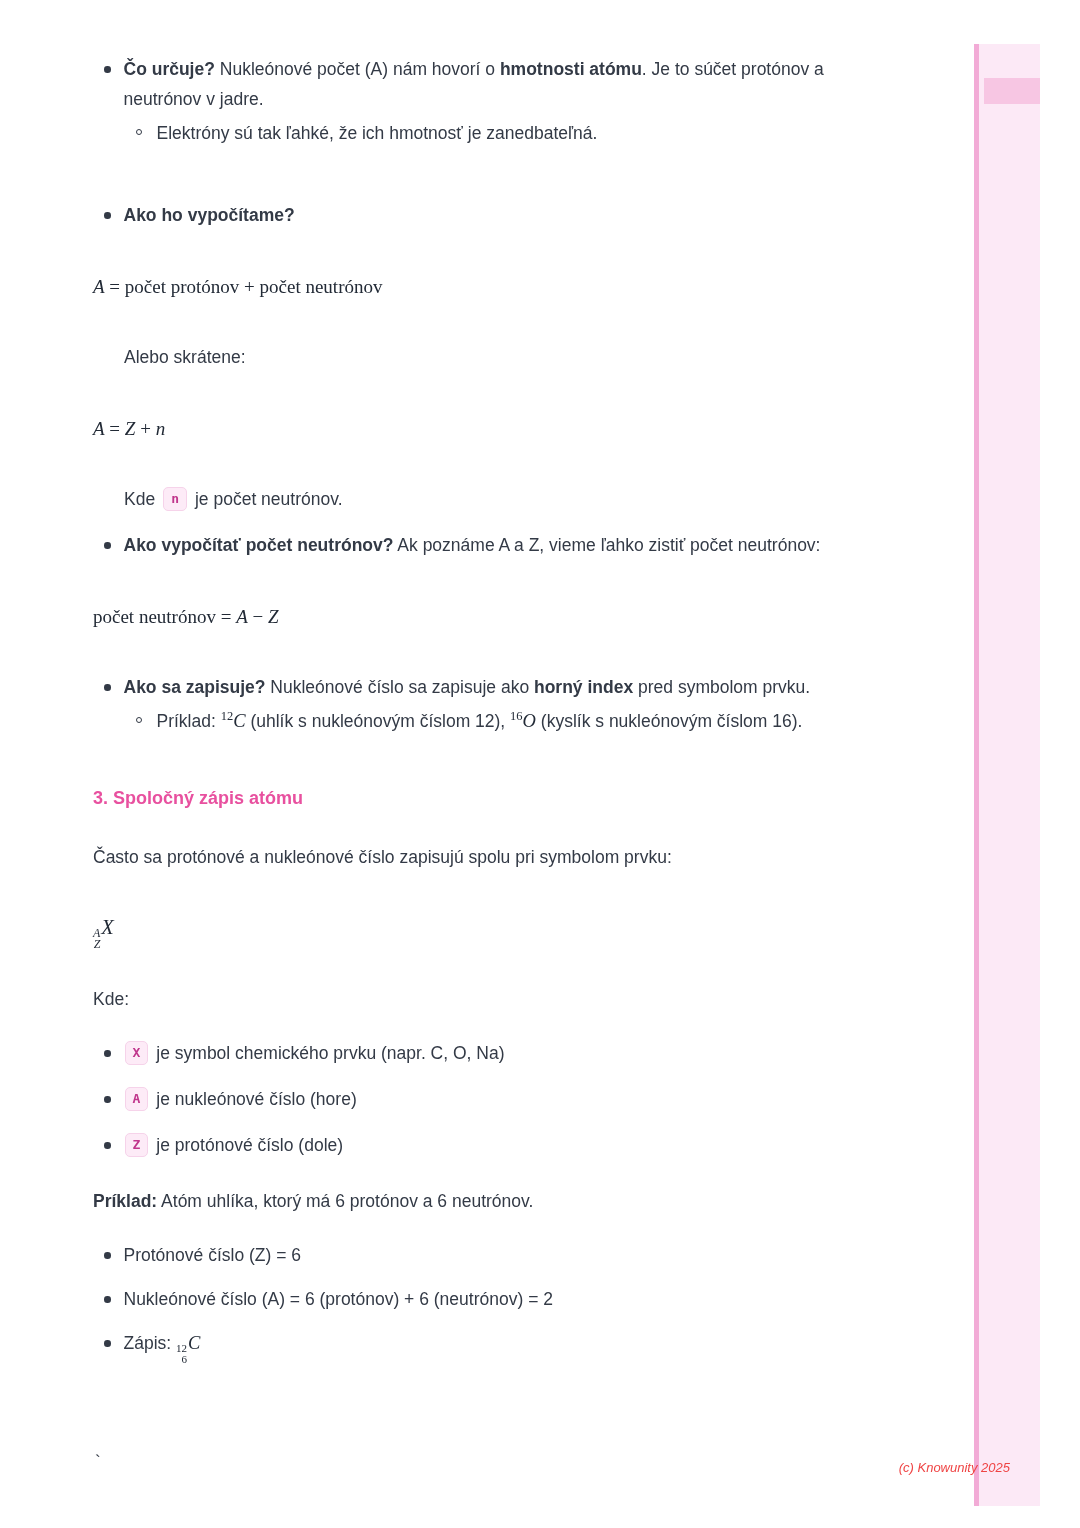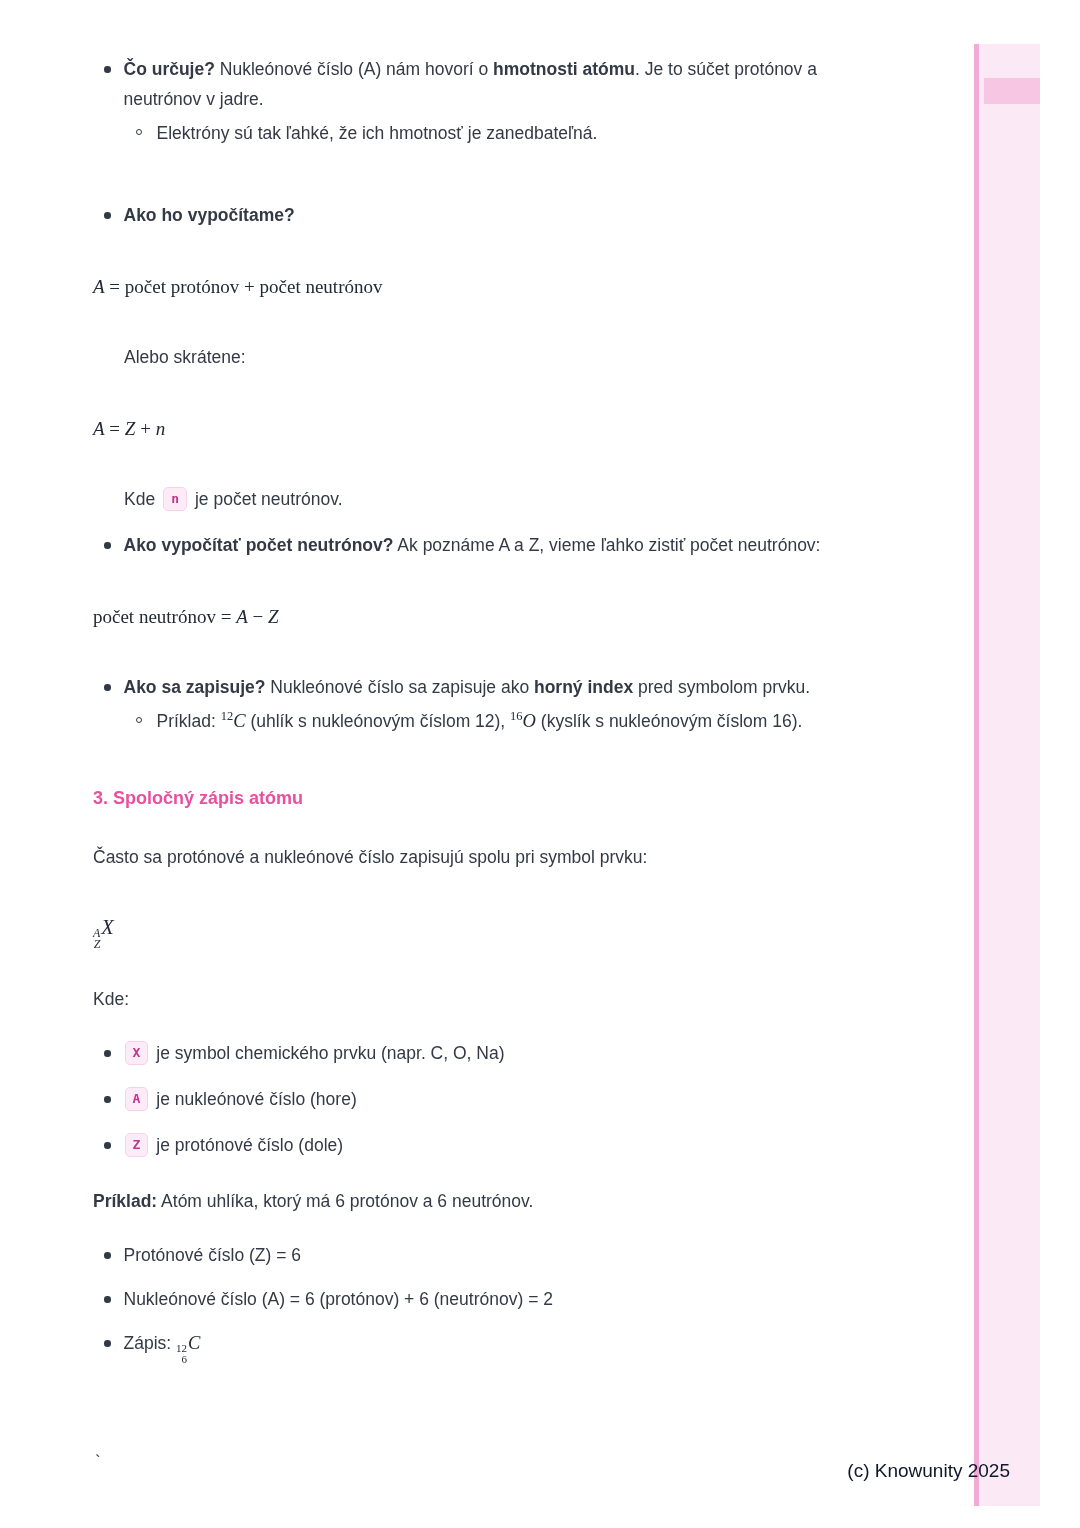--- a/index.html
+++ b/index.html
@@ -49,38 +49,38 @@
   .stack.sz12 { font-size:12px; }
   .stack.sz11 { font-size:11px; }
   .stack.it span { font-style:italic; }
   .fx { font-family:"Liberation Serif","DejaVu Serif",serif; font-style:italic; font-size:20.5px; color:#222a36; }
 
   .mt16{margin-top:16px}.mt24{margin-top:24px}.mt26{margin-top:26px}
   .mt36{margin-top:52px}.mt38{margin-top:38px}.mt40{margin-top:40px}.mt42{margin-top:42px}
   .mb14{margin-bottom:14px}.mb16{margin-bottom:16px}
 
   .backtick { position:absolute; left:95px; top:1452px; font-size:17px; color:#333a46; }
-  .watermark { position:absolute; top:1460px; right:70px; font-size:19px; color:#0f172a; }
+  .watermark { position:absolute; top:1460px; right:70px; font-size:13px; color:#ef4444;font-style:italic; }
 </style>
 </head>
 <body>
 
 <div class="page">
 
   <div class="stripe">
     <div class="stripe-line"></div>
     <div class="stripe-block"></div>
   </div>
 
   <div class="doc">
 
     <div class="li">
       <span class="dot"></span>
       <div class="li-content">
-        <b>Čo určuje?</b><span> Nukleónové číslo (A) nám hovorí o </span><b>hmotnosti atómu</b><span>. Je to súčet protónov a neutrónov v jadre.</span>
+        <b>Čo určuje?</b><span> Nukleónové počet (A) nám hovorí o </span><b>hmotnosti atómu</b><span>. Je to súčet protónov a neutrónov v jadre.</span>
         <div class="li2">
           <span class="circ"></span>
           <div class="li2-content">Elektróny sú tak ľahké, že ich hmotnosť je zanedbateľná.</div>
         </div>
       </div>
     </div>
 
     <div class="li mt36">
       <span class="dot"></span>
       <div class="li-content">
@@ -121,21 +121,21 @@
           <span class="circ"></span>
           <div class="li2-content">
             <span>Príklad: </span><span class="msup">12</span><i class="msym">C</i><span> (uhlík s nukleónovým číslom 12), </span><span class="msup">16</span><i class="msym">O</i><span> (kyslík s nukleónovým číslom 16).</span>
           </div>
         </div>
       </div>
     </div>
 
     <div class="h3 mt42">3. Spoločný zápis atómu</div>
 
-    <div class="mt26">Často sa protónové a nukleónové číslo zapisujú spolu pri symbol prvku:</div>
+    <div class="mt26">Často sa protónové a nukleónové číslo zapisujú spolu pri symbolom prvku:</div>
 
     <div class="formula mt40">
       <span class="stack sz12 it">
           <span>A</span>
           <span>Z</span>
         </span><i class="fx">X</i>
     </div>
 
     <div class="mt38">Kde:</div>
 

